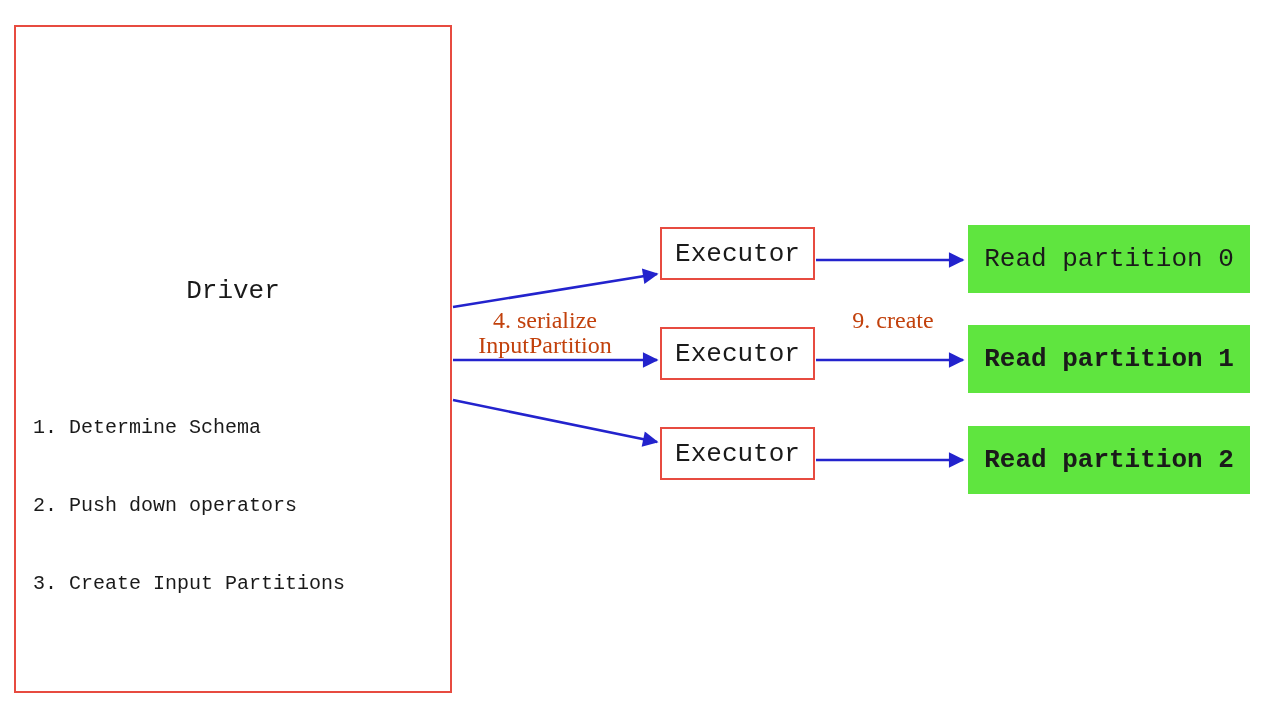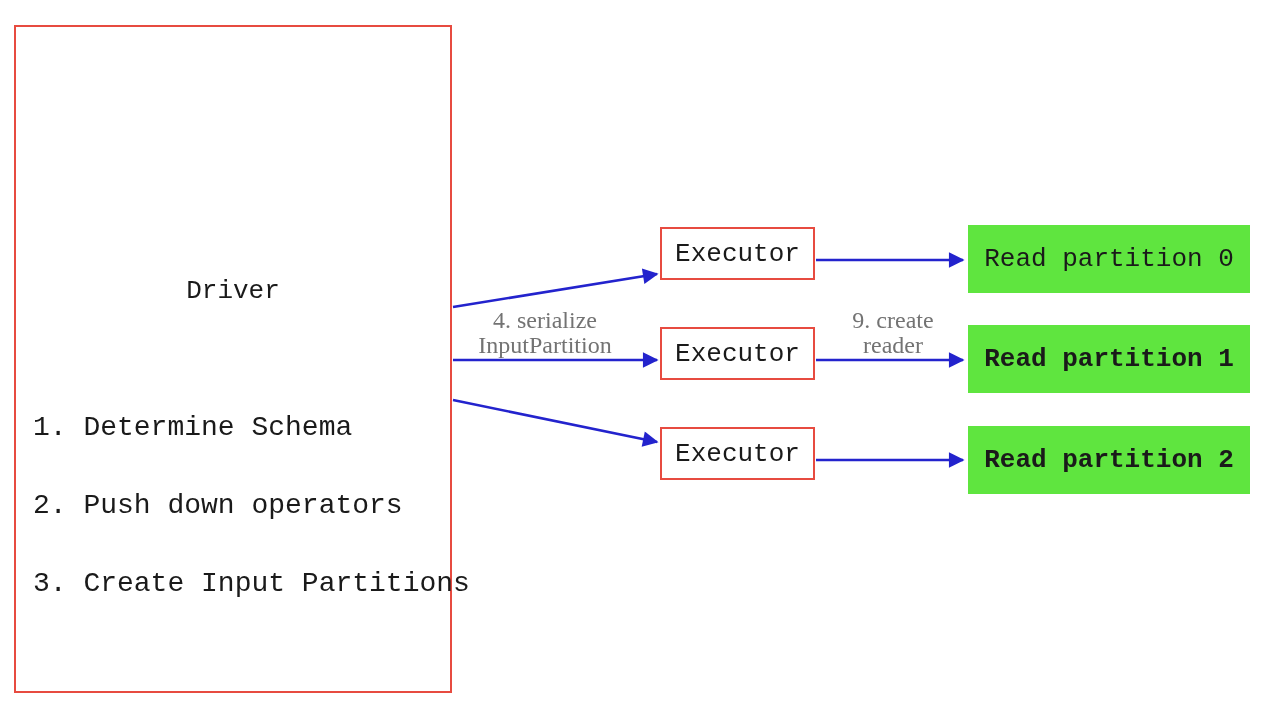--- a/index.html
+++ b/index.html
@@ -26,21 +26,21 @@
     border:2px solid var(--box-border-red,#e74b40);
     background:#ffffff;
     padding-left:21px;
   }
   .driver-title{
     position:absolute;left:0;top:251px;width:100%;
     text-align:center;font-size:26px;line-height:26px;
   }
   .driver-steps{
     position:absolute;left:17px;top:336px;
-    font-size:28px;line-height:26px;white-space:pre;
+    font-size:20px;line-height:26px;white-space:pre;
   }
   .executor-box{
     position:absolute;left:660px;width:155px;height:53px;
     border:2px solid var(--box-border-red,#e74b40);
     background:#ffffff;
     display:flex;align-items:center;justify-content:center;
     font-size:26px;
   }
   .exec-1{top:227px;}
   .exec-2{top:327px;}
@@ -51,21 +51,21 @@
     display:flex;align-items:center;justify-content:center;
     font-size:26px;white-space:pre;
   }
   .part-1{top:225px;}
   .part-2{top:325px;font-weight:bold;}
   .part-3{top:426px;font-weight:bold;}
   .edge-label{
     position:absolute;
     font-family:"Liberation Serif","DejaVu Serif",serif;
     font-size:24px;line-height:25px;text-align:center;
-    color:#737373;
+    color:#c2410c;
   }
   .label-serialize{left:445px;top:308px;width:200px;}
   .label-reader{left:818px;top:308px;width:150px;}
 </style>
 </head>
 <body>
 
 <div class="canvas">
 
   <svg class="arrow-layer" viewBox="0 0 1270 710">
@@ -110,16 +110,15 @@
   <div class="partition-box part-3">
     <span>Read partition 2</span>
   </div>
 
   <div class="edge-label label-serialize">
     <div>4. serialize</div>
     <div>InputPartition</div>
   </div>
   <div class="edge-label label-reader">
     <div>9. create</div>
-    <div>reader</div>
   </div>
 
 </div>
 
 </body></html>

